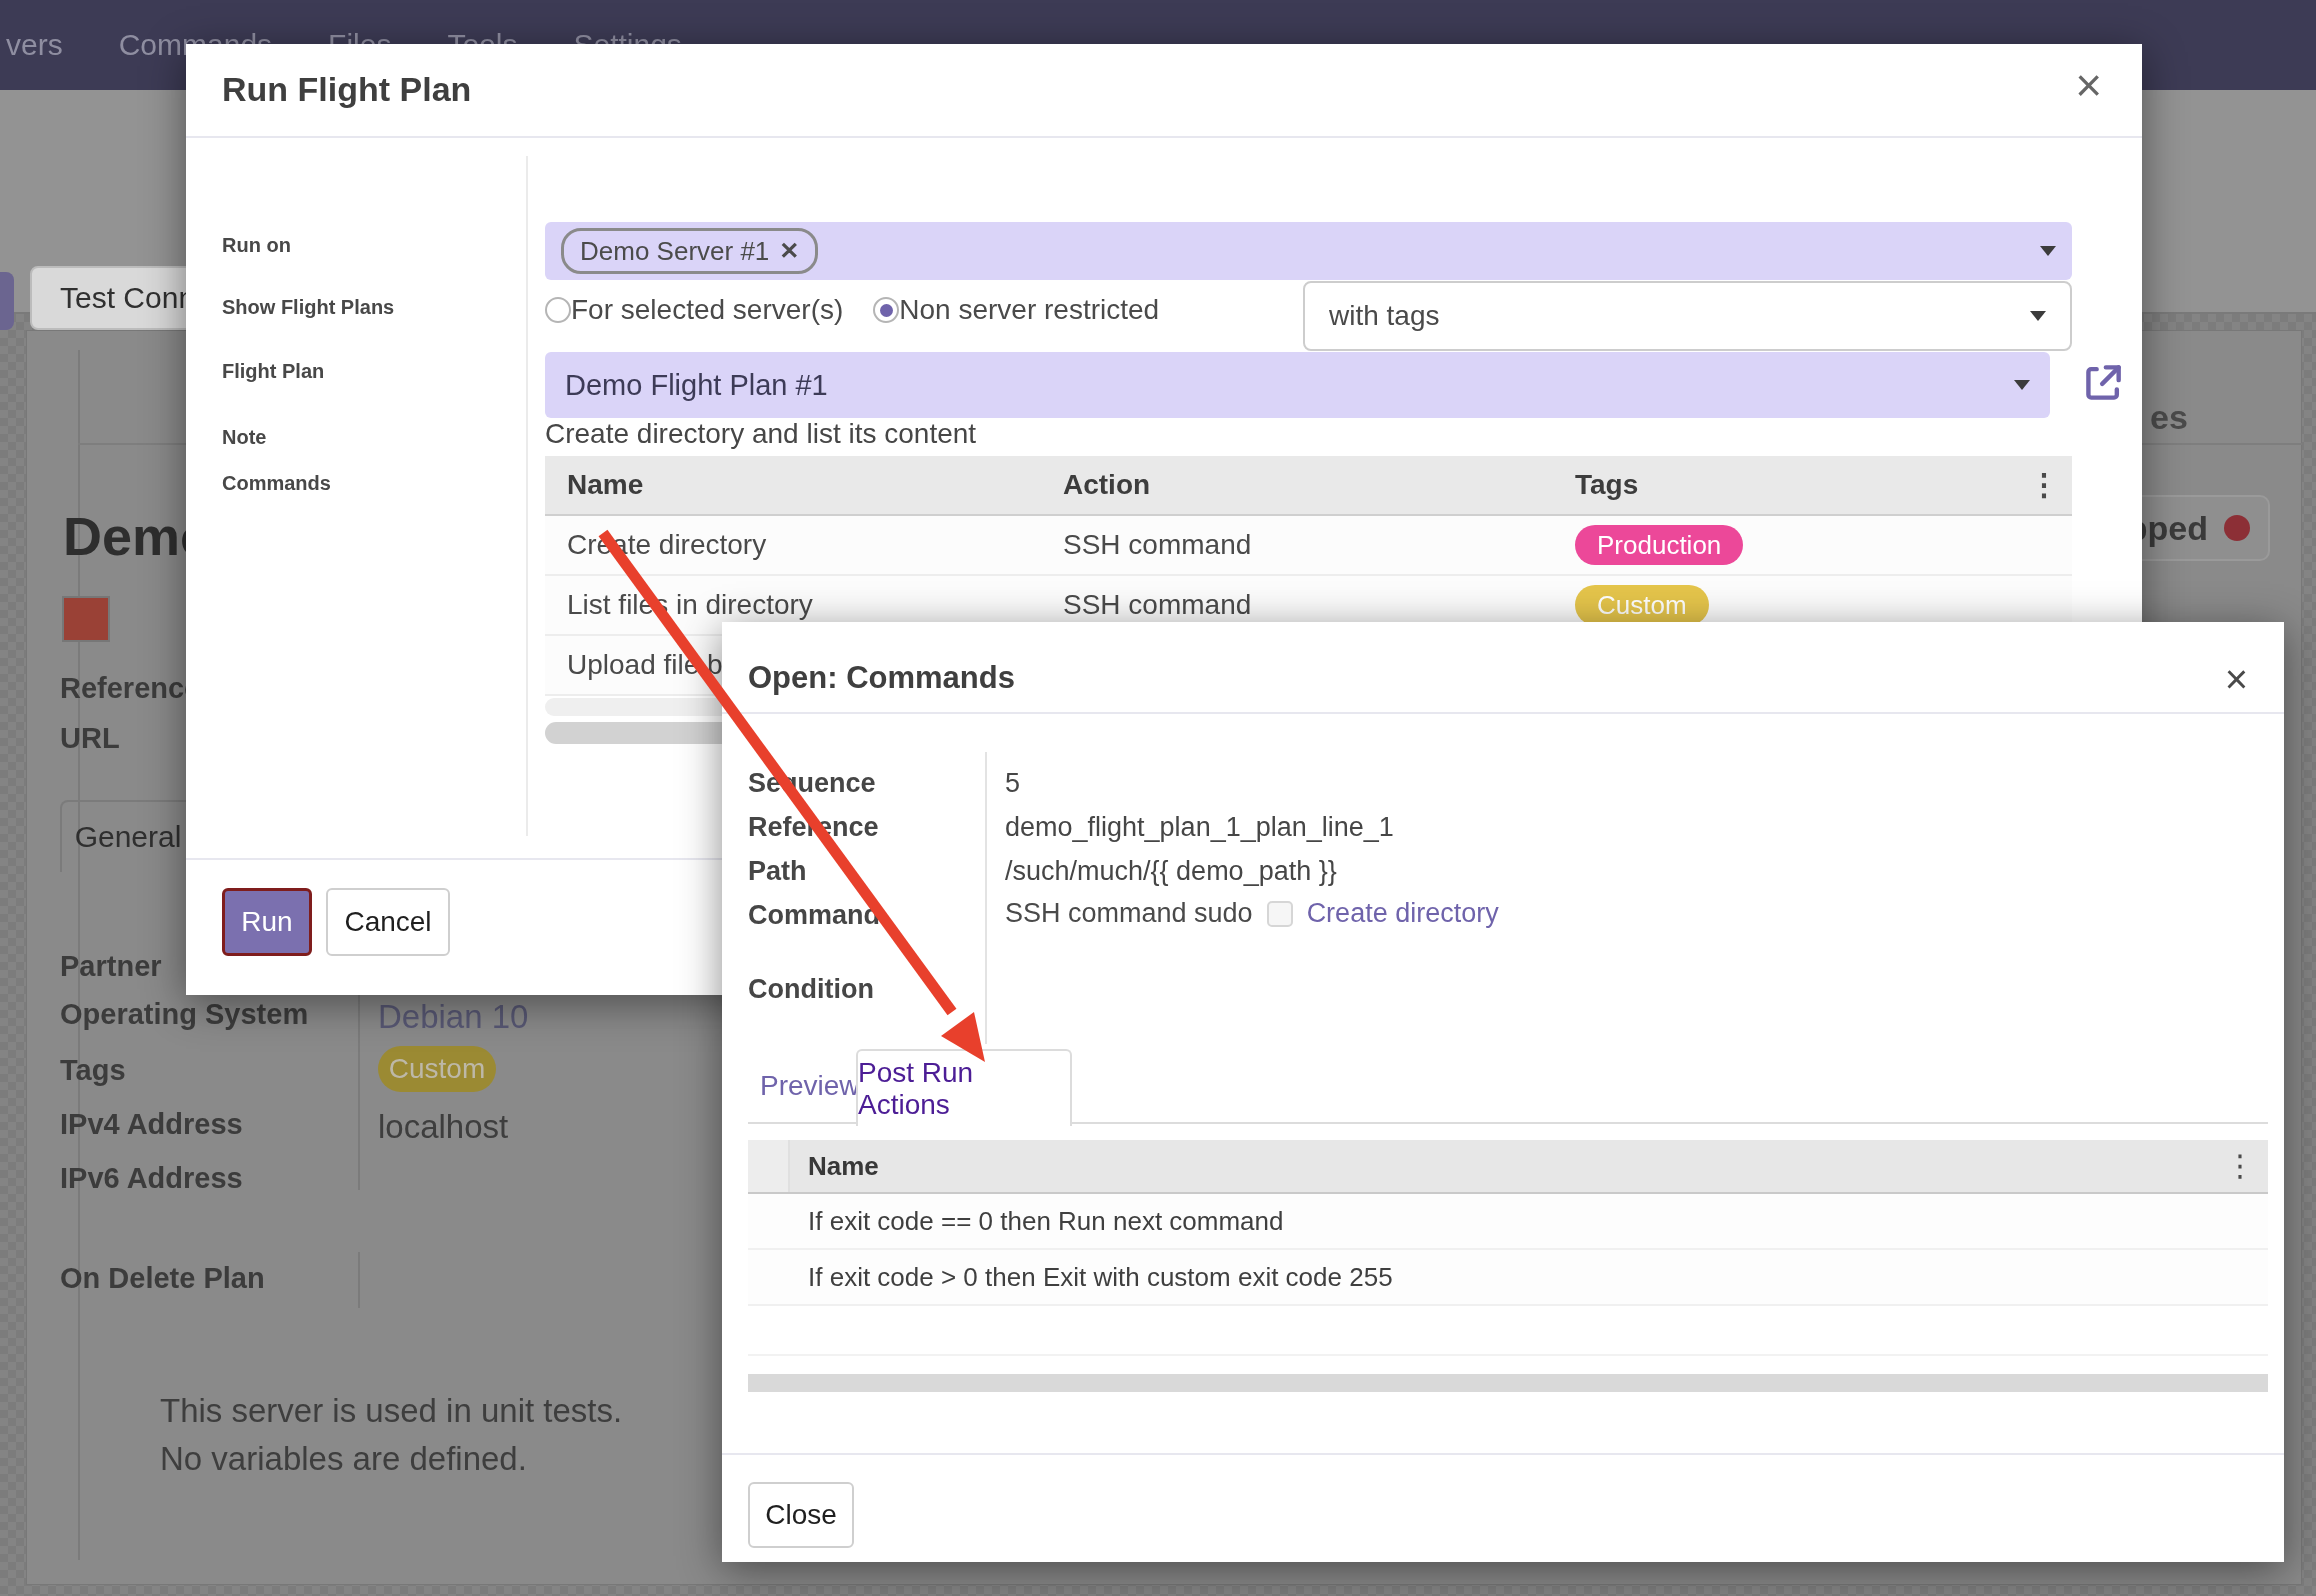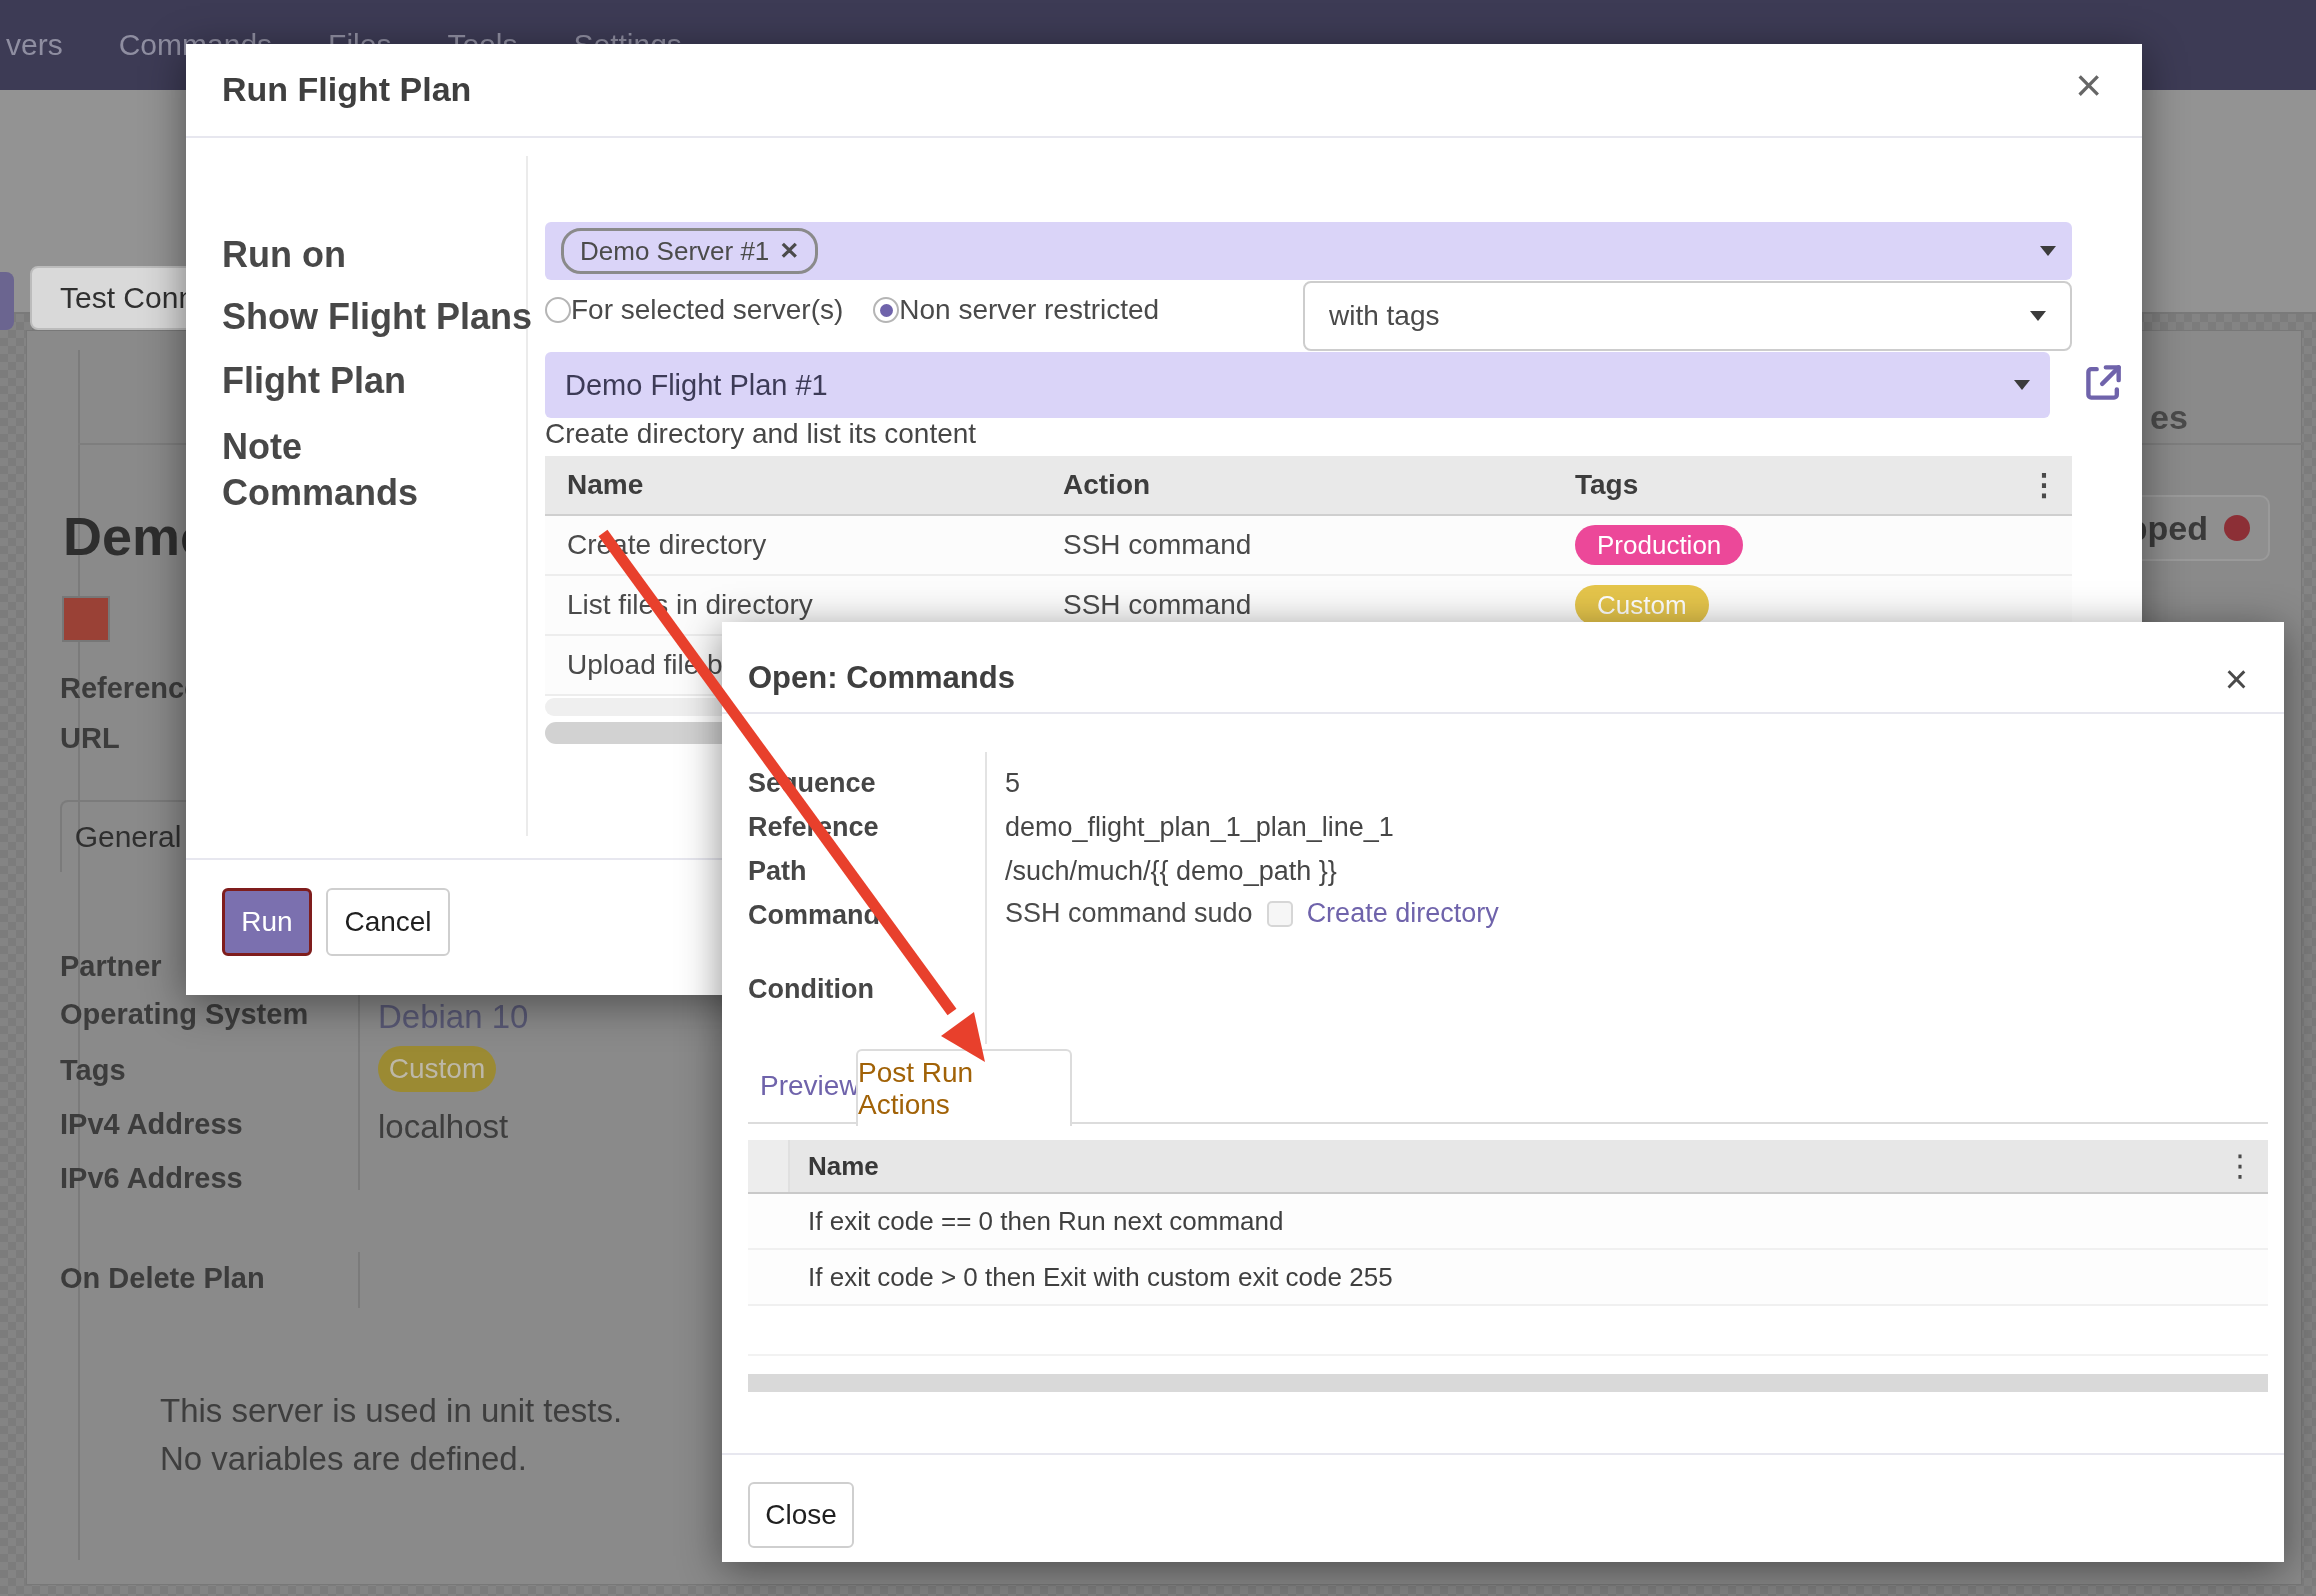--- a/index.html
+++ b/index.html
@@ -60,21 +60,21 @@
   .caret{width:0;height:0;border-left:8px solid transparent;border-right:8px solid transparent;
     border-top:10px solid #3c3c3c;}
   .kebab{font-size:30px;color:#4a4a4a;line-height:30px;}
 
   
   #m1{left:186px;top:44px;width:1956px;height:951px;}
   #m1-title{left:36px;top:26px;font-size:34px;}
   #m1-close{right:40px;top:18px;}
   #m1-hdiv{left:0;top:92px;width:1956px;}
   #m1-vdiv{left:340px;top:112px;height:680px;border-left:2px solid #ebebeb;}
-  .m1-label{left:36px;font-size:36px;font-weight:bold;color:#484848;}
+  .m1-label{left:36px;font-size:20px;font-weight:bold;color:#484848;}
   .lav{background:#dad4f8;border-radius:6px;}
   #m1-runon{left:359px;top:178px;width:1527px;height:58px;display:flex;align-items:center;
     padding:0 16px;box-sizing:border-box;}
   #m1-tag{border:3px solid #8a8a8a;border-radius:20px;height:40px;display:flex;align-items:center;
     gap:10px;padding:0 16px;font-size:26px;color:#4b4b4b;}
   #m1-tag .rm{font-weight:bold;font-size:24px;}
   #m1-runon .caret{margin-left:auto;}
   #m1-radios{left:359px;top:240px;width:940px;height:52px;display:flex;align-items:center;font-size:28px;}
   .radio{width:26px;height:26px;border-radius:50%;border:2px solid #b5b5b5;background:#fff;box-sizing:border-box;
     display:flex;align-items:center;justify-content:center;}
@@ -113,21 +113,21 @@
   .m2-label{left:26px;font-size:27px;font-weight:bold;color:#464646;}
   .m2-value{left:283px;font-size:27px;color:#464646;}
   #m2-vdiv{left:263px;top:130px;height:292px;border-left:2px solid #e3e3e3;}
   #m2-cmdline{left:283px;top:276px;display:flex;align-items:center;gap:14px;font-size:27px;}
   #m2-chk{width:26px;height:26px;border:2px solid #d6d6d6;border-radius:5px;background:#f6f6f6;box-sizing:border-box;}
   .link{color:#6f63ab;}
   #m2-tabline{left:26px;top:500px;width:1520px;border-top:2px solid #dcdcdc;}
   #m2-tab-preview{left:38px;top:448px;font-size:28px;}
   #m2-tab-active{left:134px;top:427px;width:212px;height:75px;background:#fff;border:2px solid #dcdcdc;
     border-bottom:none;border-radius:6px 6px 0 0;display:flex;align-items:center;justify-content:center;
-    font-size:28px;color:#a16207;z-index:2;}
+    font-size:28px;color:#4c1d95;z-index:2;}
   #m2-table{left:26px;top:518px;width:1520px;font-size:26px;color:#3f3f3f;}
   .t2-head{display:flex;background:#e7e7e7;height:52px;align-items:center;border-bottom:2px solid #c9c9c9;}
   .t2-sel{width:42px;height:100%;background:#ededed;border-right:2px solid #e0e0e0;box-sizing:border-box;}
   .t2-namecol{flex:1;padding-left:18px;font-weight:bold;color:#383838;}
   .t2-row{display:flex;align-items:center;height:54px;background:#fdfdfd;border-bottom:2px solid #f0f0f0;}
   .t2-cell{padding-left:60px;}
   .t2-empty{height:48px;border-bottom:2px solid #f2f2f2;background:#fff;}
   #m2-scroll{left:26px;top:752px;width:1520px;height:18px;background:#d9d9d9;}
   #m2-fdiv{left:0;top:831px;width:1562px;}
   #m2-closebtn{left:26px;top:860px;width:106px;height:66px;}

